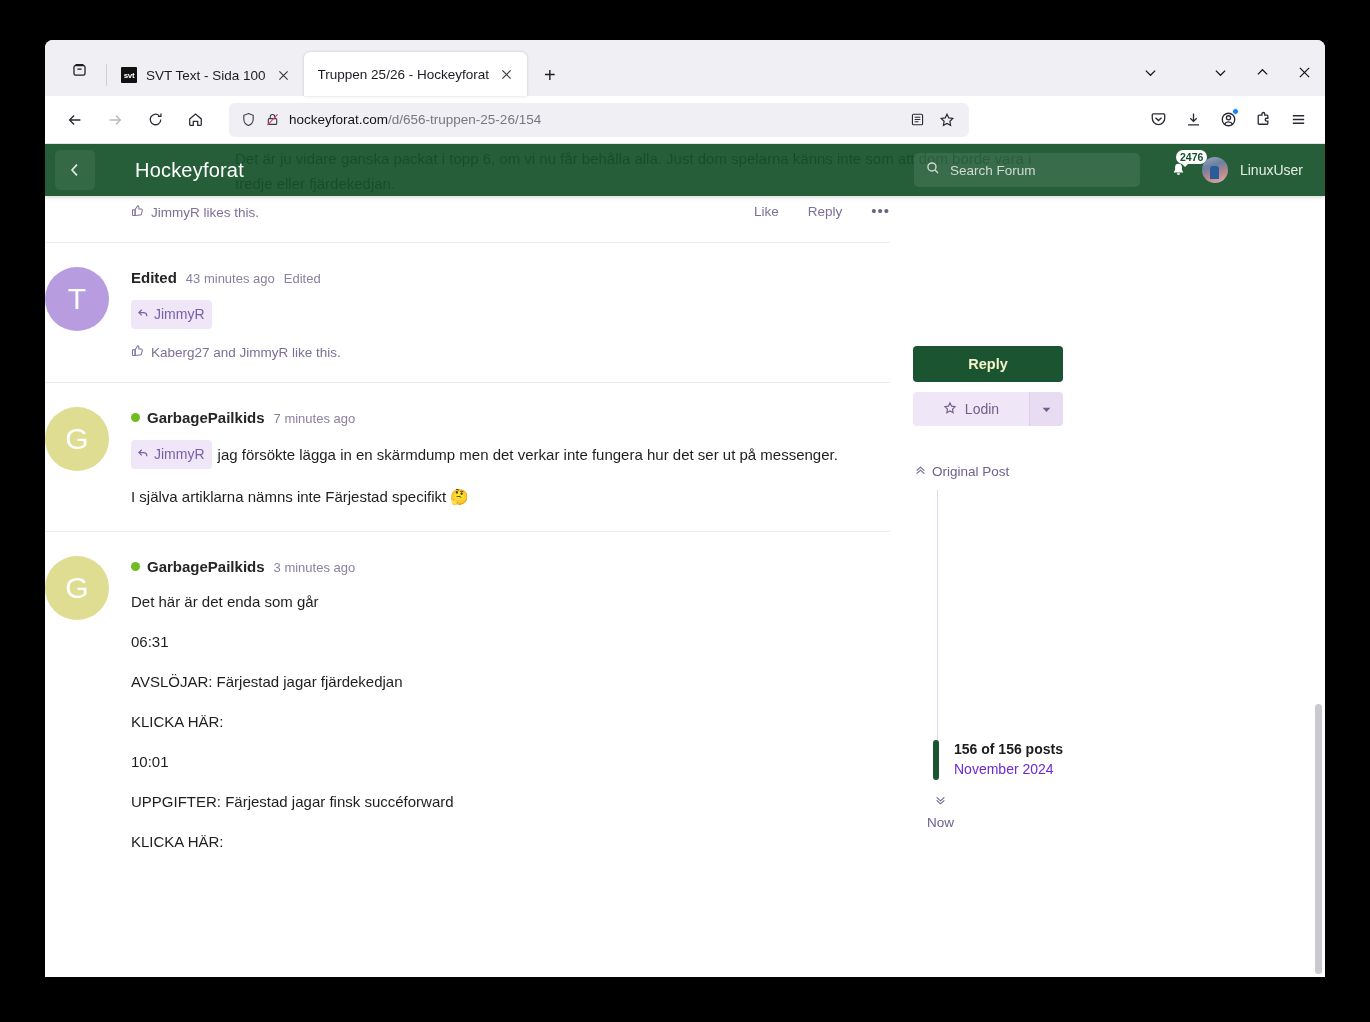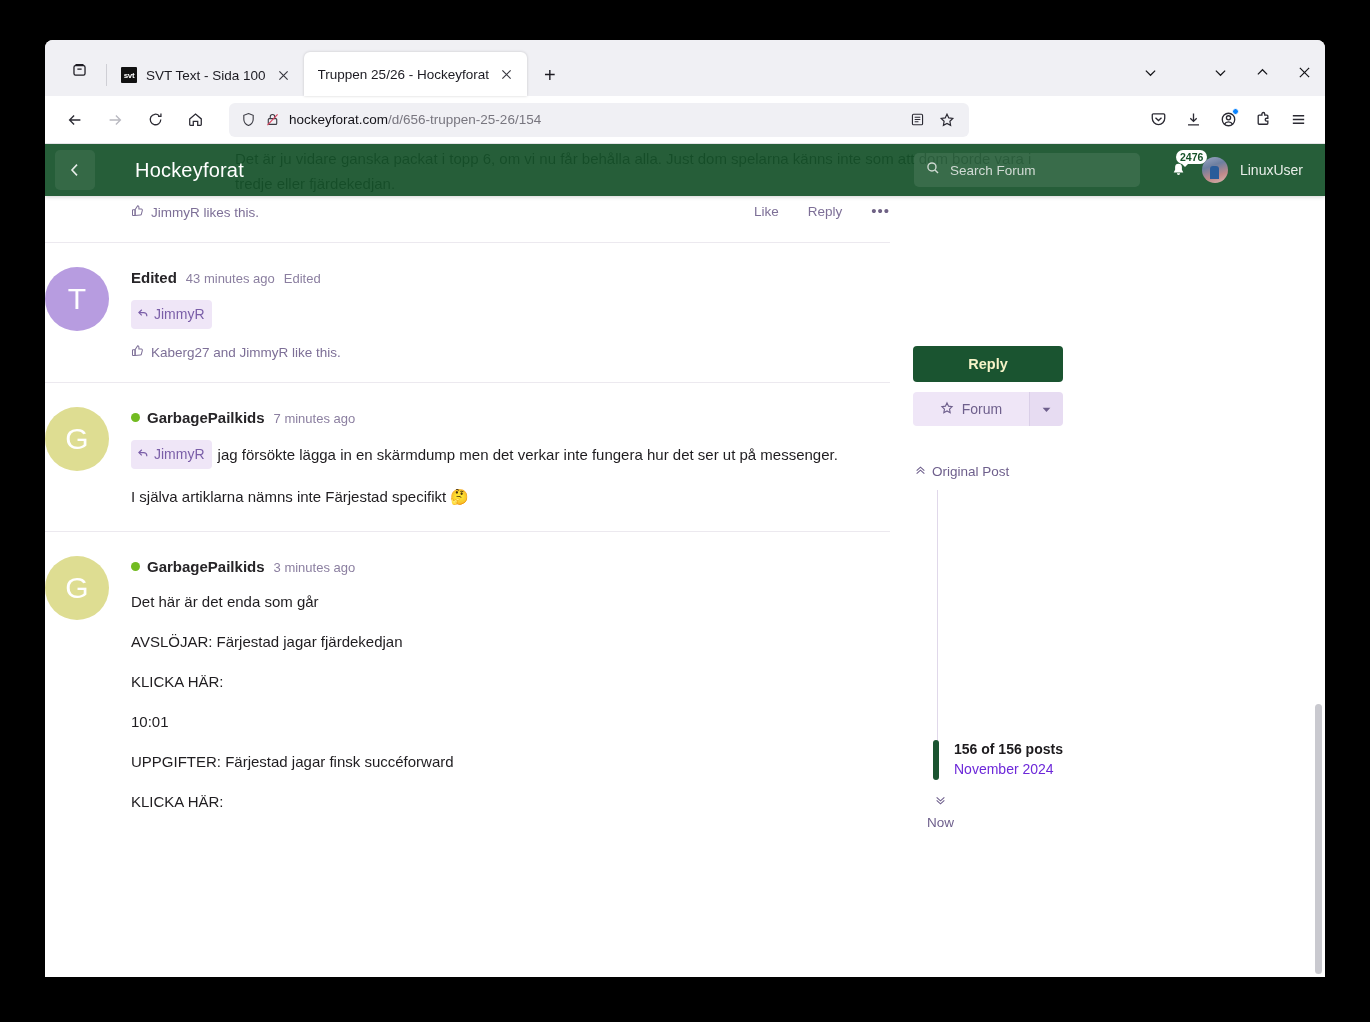--- a/index.html
+++ b/index.html
@@ -728,41 +728,42 @@
 
         <div class="post">
           <div class="avatar" style="background:#dedd92;">G</div>
           <div class="post-body">
             <div class="post-head">
               <span class="online-dot"></span>
               <span class="author">GarbagePailkids</span>
               <span class="meta">3 minutes ago</span>
             </div>
             <div class="ptext">Det här är det enda som går</div>
+            <div class="ptext">06:31</div>
             <div class="ptext">AVSLÖJAR: Färjestad jagar fjärdekedjan</div>
             <div class="ptext">KLICKA HÄR:</div>
             <div class="ptext">10:01</div>
             <div class="ptext">UPPGIFTER: Färjestad jagar finsk succéforward</div>
             <div class="ptext">KLICKA HÄR:</div>
           </div>
         </div>
 
       </div>
 
       <div class="sidebar">
         <button class="reply-btn">Reply</button>
 
         <div class="follow-row">
           <button class="follow-btn">
             <span>
               <svg width="14" height="14" viewBox="0 0 16 16" stroke="currentColor" stroke-width="1.3" fill="none">
                   <path d="M8 2.2l1.8 3.7 4 .6-2.9 2.8.7 4-3.6-1.9-3.6 1.9.7-4L2.2 6.5l4-.6z"></path>
                 </svg>
             </span>
-            <span>Forum</span>
+            <span>Lodin</span>
           </button>
           <button class="follow-caret">
             <svg width="11" height="11" viewBox="0 0 12 12" fill="currentColor">
                 <path d="M1.8 4h8.4L6 8.6z"></path>
               </svg>
           </button>
         </div>
 
         <div class="scrubber">
           <div class="scrub-top">

